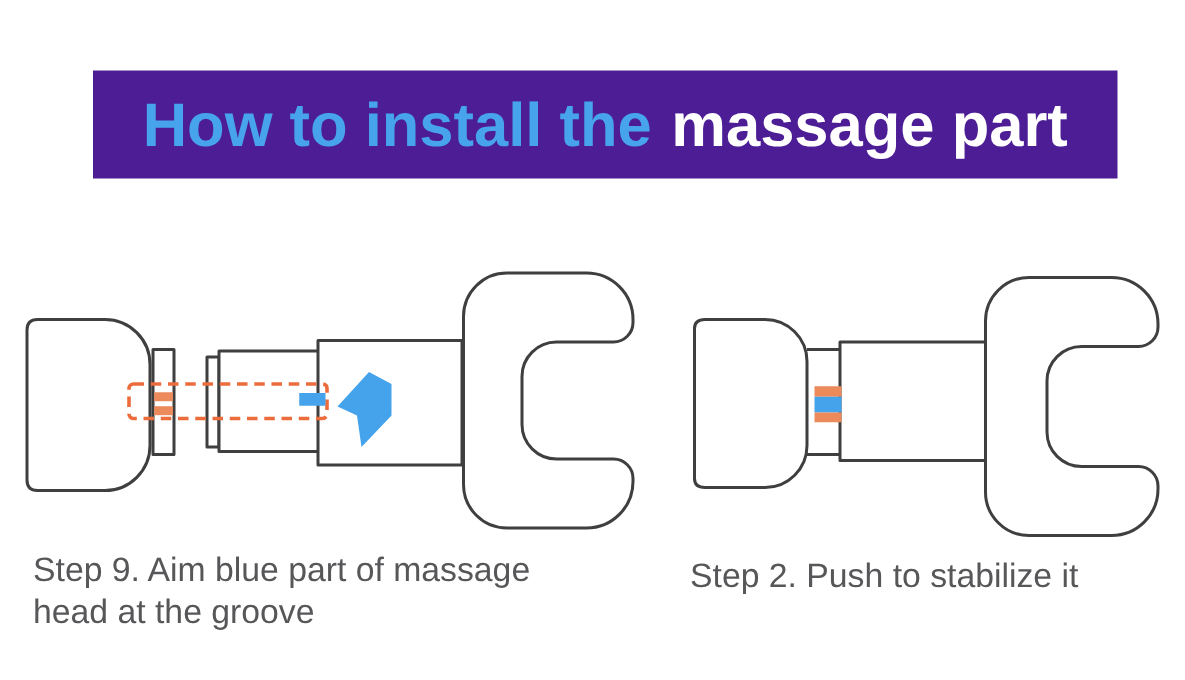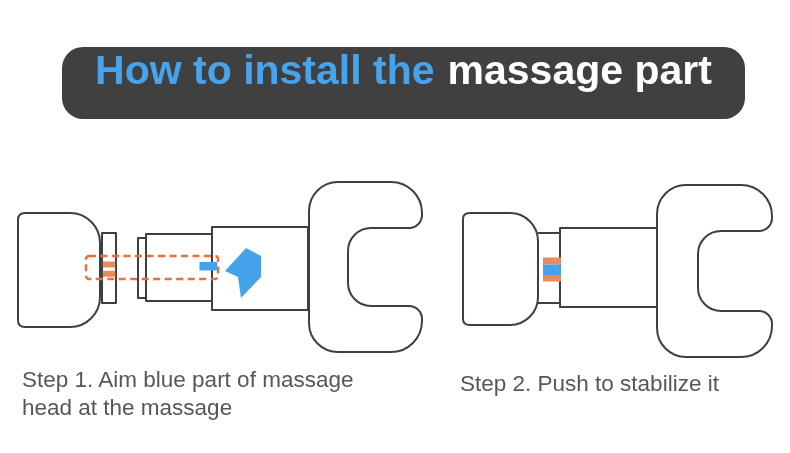--- a/index.html
+++ b/index.html
@@ -10,29 +10,28 @@
     background: #ffffff;
     overflow: hidden;
     font-family: "Liberation Sans", sans-serif;
   }
   .banner {
     position: absolute;
     left: 62px;
     top: 47px;
     width: 683px;
     height: 72px;
-    background: #404040;
+    background: #4c1d95;
     display: flex;
-    align-items: flex-start;
+    align-items: center;
     justify-content: center;
     white-space: nowrap;
     font-size: 41px;
     font-weight: 700;
     letter-spacing: 0px;
-    border-radius: 21px;
   }
   .banner .hl { color: #47a4ec; margin-right: 13px; }
   .banner .nm { color: #ffffff; }
 
   .diagram { position: absolute; }
   #diagram-step1 { left: 0px; top: 170px; }
   #diagram-step2 { left: 440px; top: 170px; }
 
   .outline {
     fill: #ffffff;
@@ -104,20 +103,20 @@
     <rect class="outline" x="120" y="58" width="98" height="79"></rect>
 
     <path class="outline" d="M 246 15 H 301 A 31 31 0 0 1 332 46 V 48 A 13 13 0 0 1 319 61 H 281 A 23 23 0 0 0 258 84 V 118 A 23 23 0 0 0 281 141 H 319 A 13 13 0 0 1 332 154 V 156 A 31 31 0 0 1 301 187 H 246 A 29 29 0 0 1 217 158 V 44 A 29 29 0 0 1 246 15 Z"></path>
 
     <rect x="103" y="87.5" width="18" height="7" fill="#ec8a5c"></rect>
     <rect x="103" y="94.5" width="18" height="10.5" fill="#45a3ec"></rect>
     <rect x="103" y="105" width="18" height="6.5" fill="#ec8a5c"></rect>
   </svg>
 
   <div id="caption-step1" class="caption">
-    <div>Step 1. Aim blue part of massage</div>
-    <div>head at the massage</div>
+    <div>Step 9. Aim blue part of massage</div>
+    <div>head at the groove</div>
   </div>
   <div id="caption-step2" class="caption">
     <div>Step 2. Push to stabilize it</div>
   </div>
 
 </div>
 
 </body></html>

